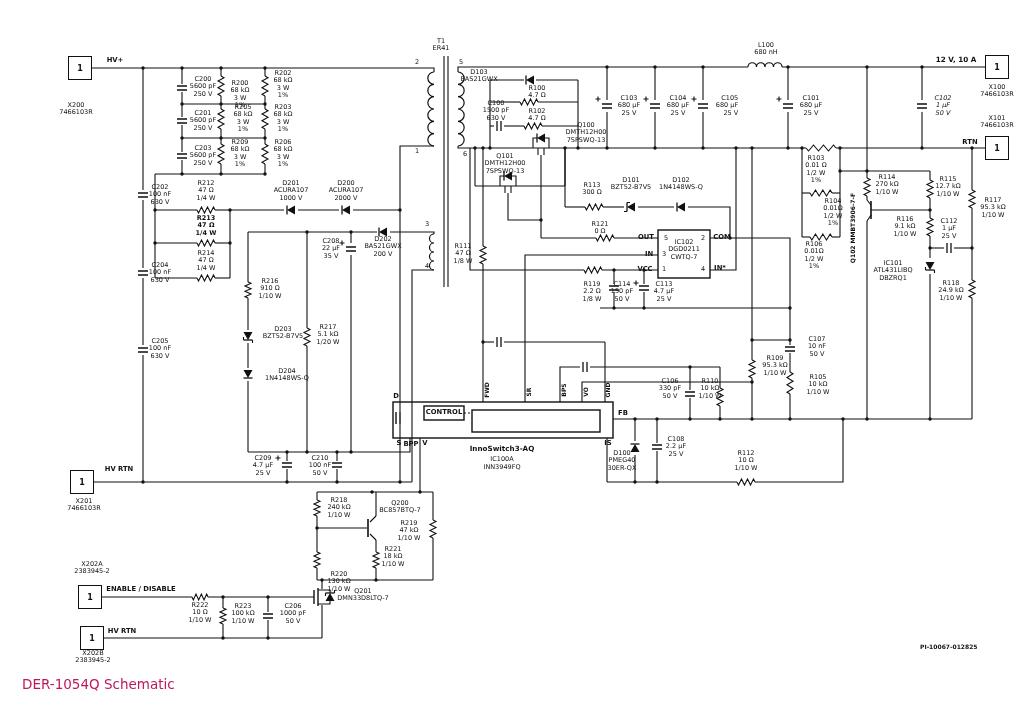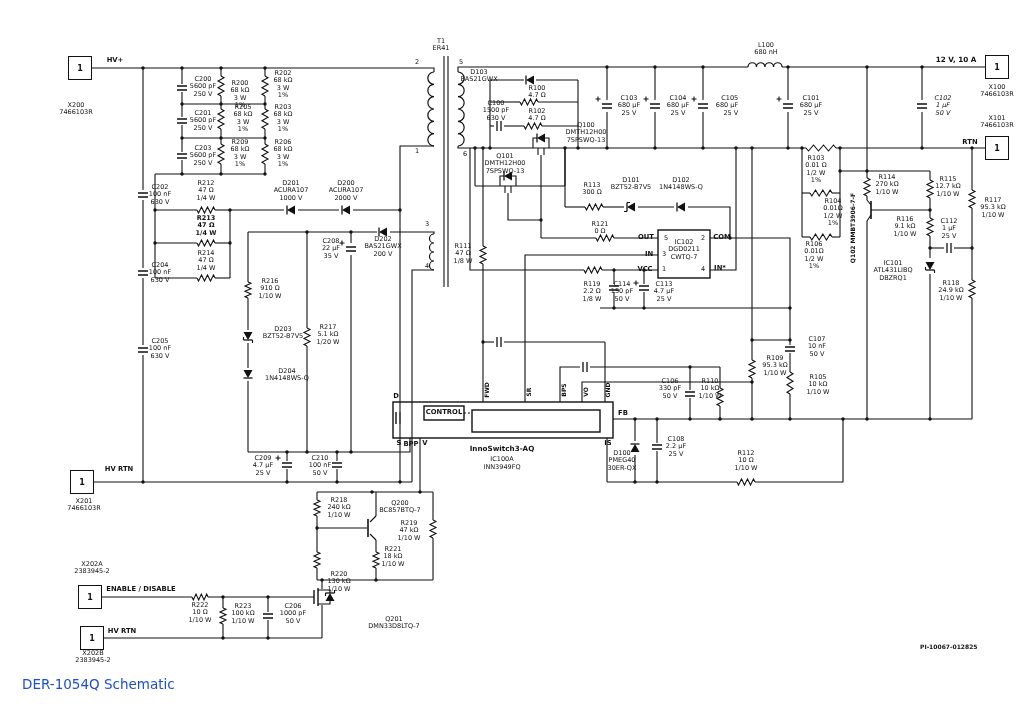--- a/index.html
+++ b/index.html
@@ -5,21 +5,21 @@
   html,body{margin:0;padding:0;background:#fff;font-family:"DejaVu Sans",sans-serif;}
   #stage{position:relative;width:1026px;height:716px;background:#ffffff;overflow:hidden;}
   svg{position:absolute;left:0;top:0;}
   .lbl{position:absolute;transform:translateX(-50%);white-space:pre-line;text-align:center;
        font-size:6.5px;line-height:1.12;color:#111;}
   .b{font-weight:bold;font-size:6.8px;}
   .big{font-size:7.2px;font-weight:bold;}
   .r{transform:translate(-50%,-50%) rotate(-90deg);white-space:nowrap;font-weight:bold;font-size:6px;}
   .port{position:absolute;width:22px;height:22px;border:1.6px solid #111;background:#fff;
         display:flex;align-items:center;justify-content:center;font-size:8px;font-weight:bold;color:#111;}
-  #title{position:absolute;left:22px;top:676px;font-size:13.5px;color:#1d4ed8;}
+  #title{position:absolute;left:22px;top:676px;font-size:13.5px;color:#be185d;}
   #pinum{position:absolute;left:920px;top:643px;font-size:6px;font-weight:bold;color:#111;}
 </style>
 </head>
 <body>
 
 <div id="stage">
   <svg id="cv" width="1026" height="716" viewBox="0 0 1026 716">
       <path d="M92 68L434 68L434 72" fill="none" stroke="#111" stroke-width="1.1"></path>
       <path d="M143 68L143 190" fill="none" stroke="#111" stroke-width="1.1"></path>
       <path d="M143 200L143 268" fill="none" stroke="#111" stroke-width="1.1"></path>
@@ -658,21 +658,21 @@
 BC857BTQ-7</div>
     <div class="lbl " style="left: 409px; top: 520px;">R219
 47 kΩ
 1/10 W</div>
     <div class="lbl " style="left: 339px; top: 547px; margin-top: 24px;">R220
 130 kΩ
 1/10 W</div>
     <div class="lbl " style="left: 393px; top: 546px;">R221
 18 kΩ
 1/10 W</div>
-    <div class="lbl " style="left: 394px; top: 588px; margin-top: 28px;">Q201
+    <div class="lbl " style="left: 363px; top: 588px;">Q201
 DMN33D8LTQ-7</div>
     <div class="lbl " style="left: 92px; top: 561px;">X202A
 2383945-2</div>
     <div class="lbl b" style="left: 141px; top: 586px;">ENABLE / DISABLE</div>
     <div class="lbl " style="left: 200px; top: 602px;">R222
 10 Ω
 1/10 W</div>
     <div class="lbl " style="left: 243px; top: 603px;">R223
 100 kΩ
 1/10 W</div>

